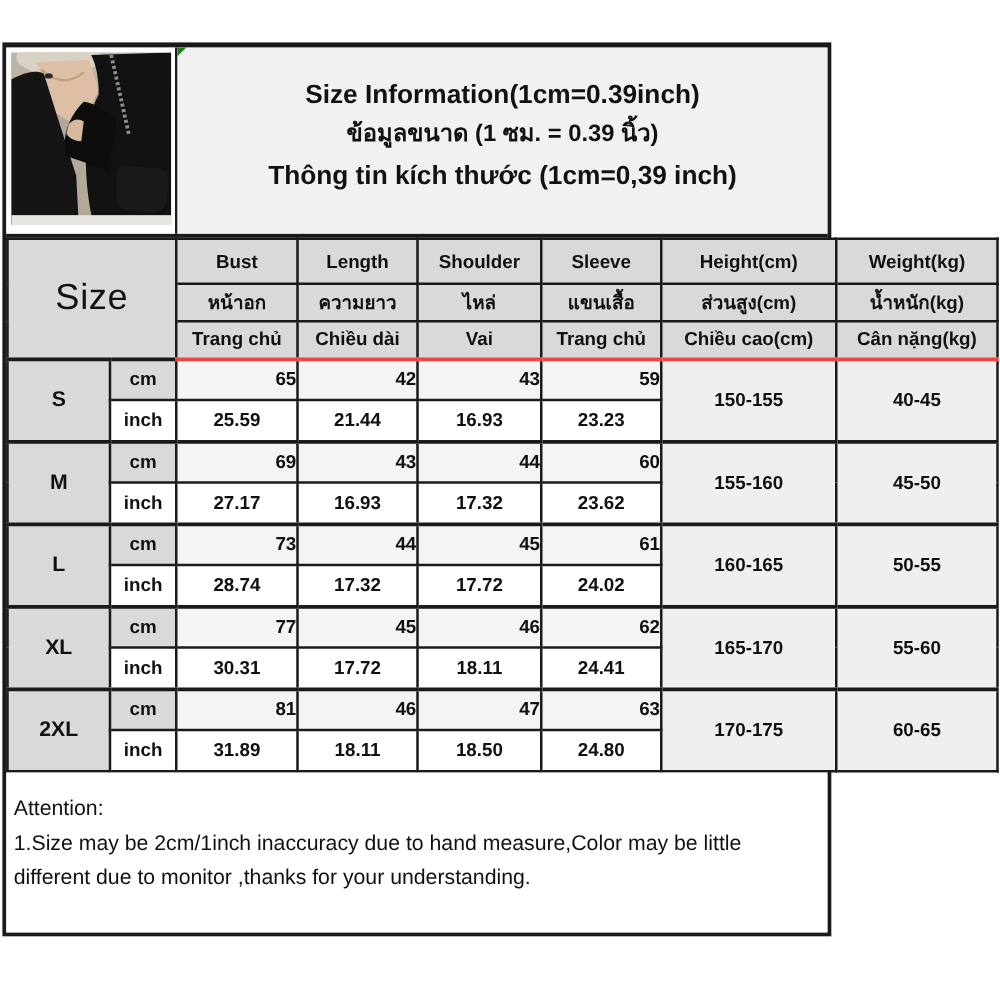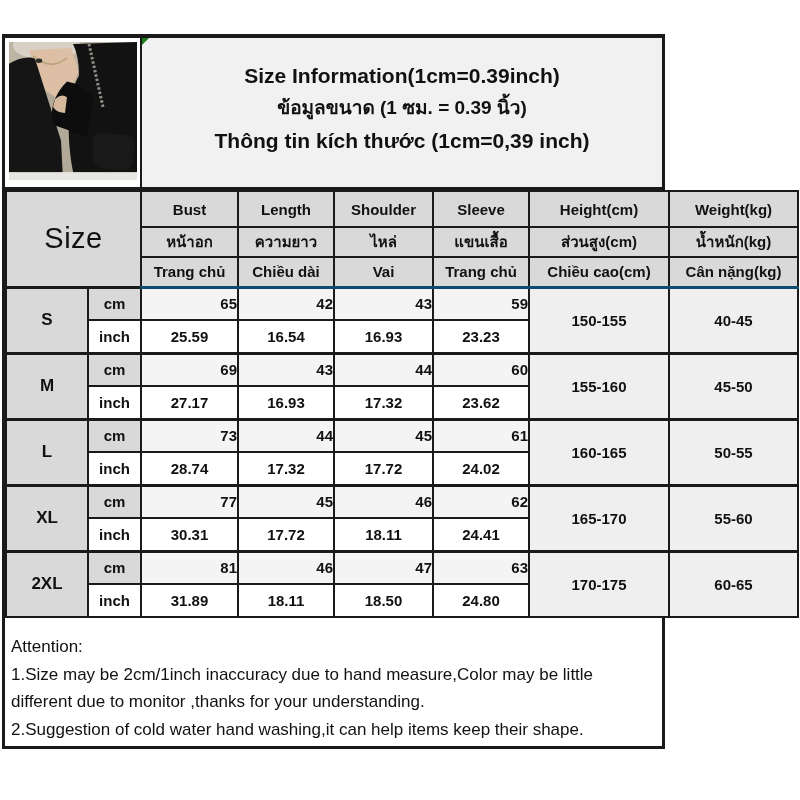--- a/index.html
+++ b/index.html
@@ -25,21 +25,21 @@
   tr.hdr3 > * { height:30px; }
   tbody tr { height:33px; }
   .hdr-cell { background:#d9d9d9; font-weight:bold; }
   .size-big { background:#d9d9d9; font-size:29px; font-weight:normal; letter-spacing:0.5px; }
   .size-cell { background:#d9d9d9; font-weight:bold; font-size:17px; }
   .unit-cm  { background:#d9d9d9; font-weight:bold; }
   .unit-inch{ background:#ffffff; font-weight:bold; }
   .val-cm   { background:#f4f4f4; font-weight:bold;text-align:right; }
   .val-inch { background:#ffffff; font-weight:bold; }
   .range    { background:#efefef; font-weight:bold; }
-  tr.hdr3 > * { border-bottom:3px solid #0c4a6e; }
+  tr.hdr3 > * { border-bottom:3px solid #ef4444; }
   tr.group-start > * { border-top:3px solid #1a1a1a; }
 
   
   .attention { background:#fff; padding:15px 6px 10px 6px; font-size:17px; line-height:27.5px; height:128px; }
 
   .col-size{width:82px}.col-unit{width:53px}.col-bust{width:97px}.col-len{width:96px}
   .col-sho{width:99px}.col-sle{width:96px}.col-hei{width:140px}.col-wei{width:129px}
 </style>
 </head>
 <body>
@@ -117,21 +117,21 @@
         <td class="val-cm">65</td>
         <td class="val-cm">42</td>
         <td class="val-cm">43</td>
         <td class="val-cm">59</td>
         <td class="range" rowspan="2">150-155</td>
         <td class="range" rowspan="2">40-45</td>
       </tr>
       <tr>
         <td class="unit-inch">inch</td>
         <td class="val-inch">25.59</td>
-        <td class="val-inch">16.54</td>
+        <td class="val-inch">21.44</td>
         <td class="val-inch">16.93</td>
         <td class="val-inch">23.23</td>
       </tr>
       <tr class="group-start">
         <th class="size-cell" rowspan="2">M</th>
         <td class="unit-cm">cm</td>
         <td class="val-cm">69</td>
         <td class="val-cm">43</td>
         <td class="val-cm">44</td>
         <td class="val-cm">60</td>
@@ -195,16 +195,15 @@
         <td class="val-inch">18.11</td>
         <td class="val-inch">18.50</td>
         <td class="val-inch">24.80</td>
       </tr>
     </tbody>
   </table>
 
   <div class="attention">
     <div>Attention:</div>
     <div>1.Size may be 2cm/1inch inaccuracy due to hand measure,Color may be little different due to monitor ,thanks for your understanding.</div>
-    <div>2.Suggestion of cold water hand washing,it can help items keep their shape.</div>
   </div>
 
 </div>
 
 </body></html>

